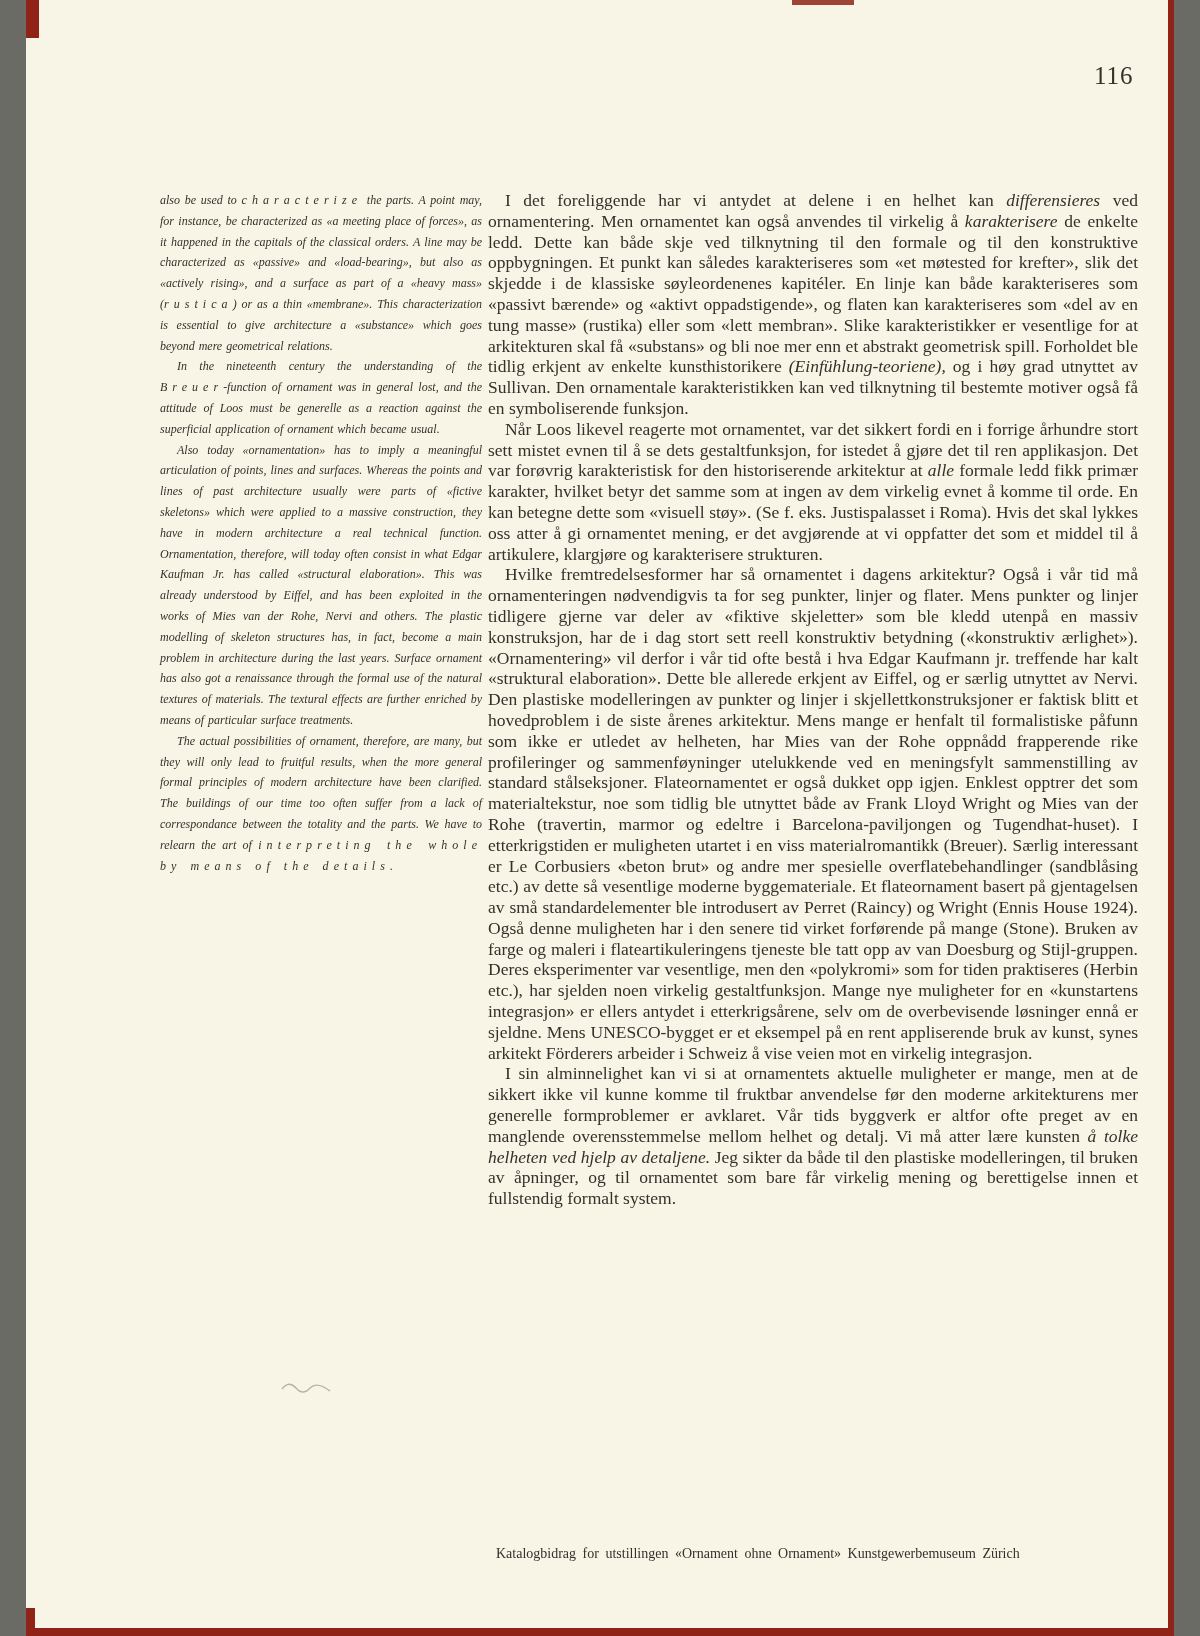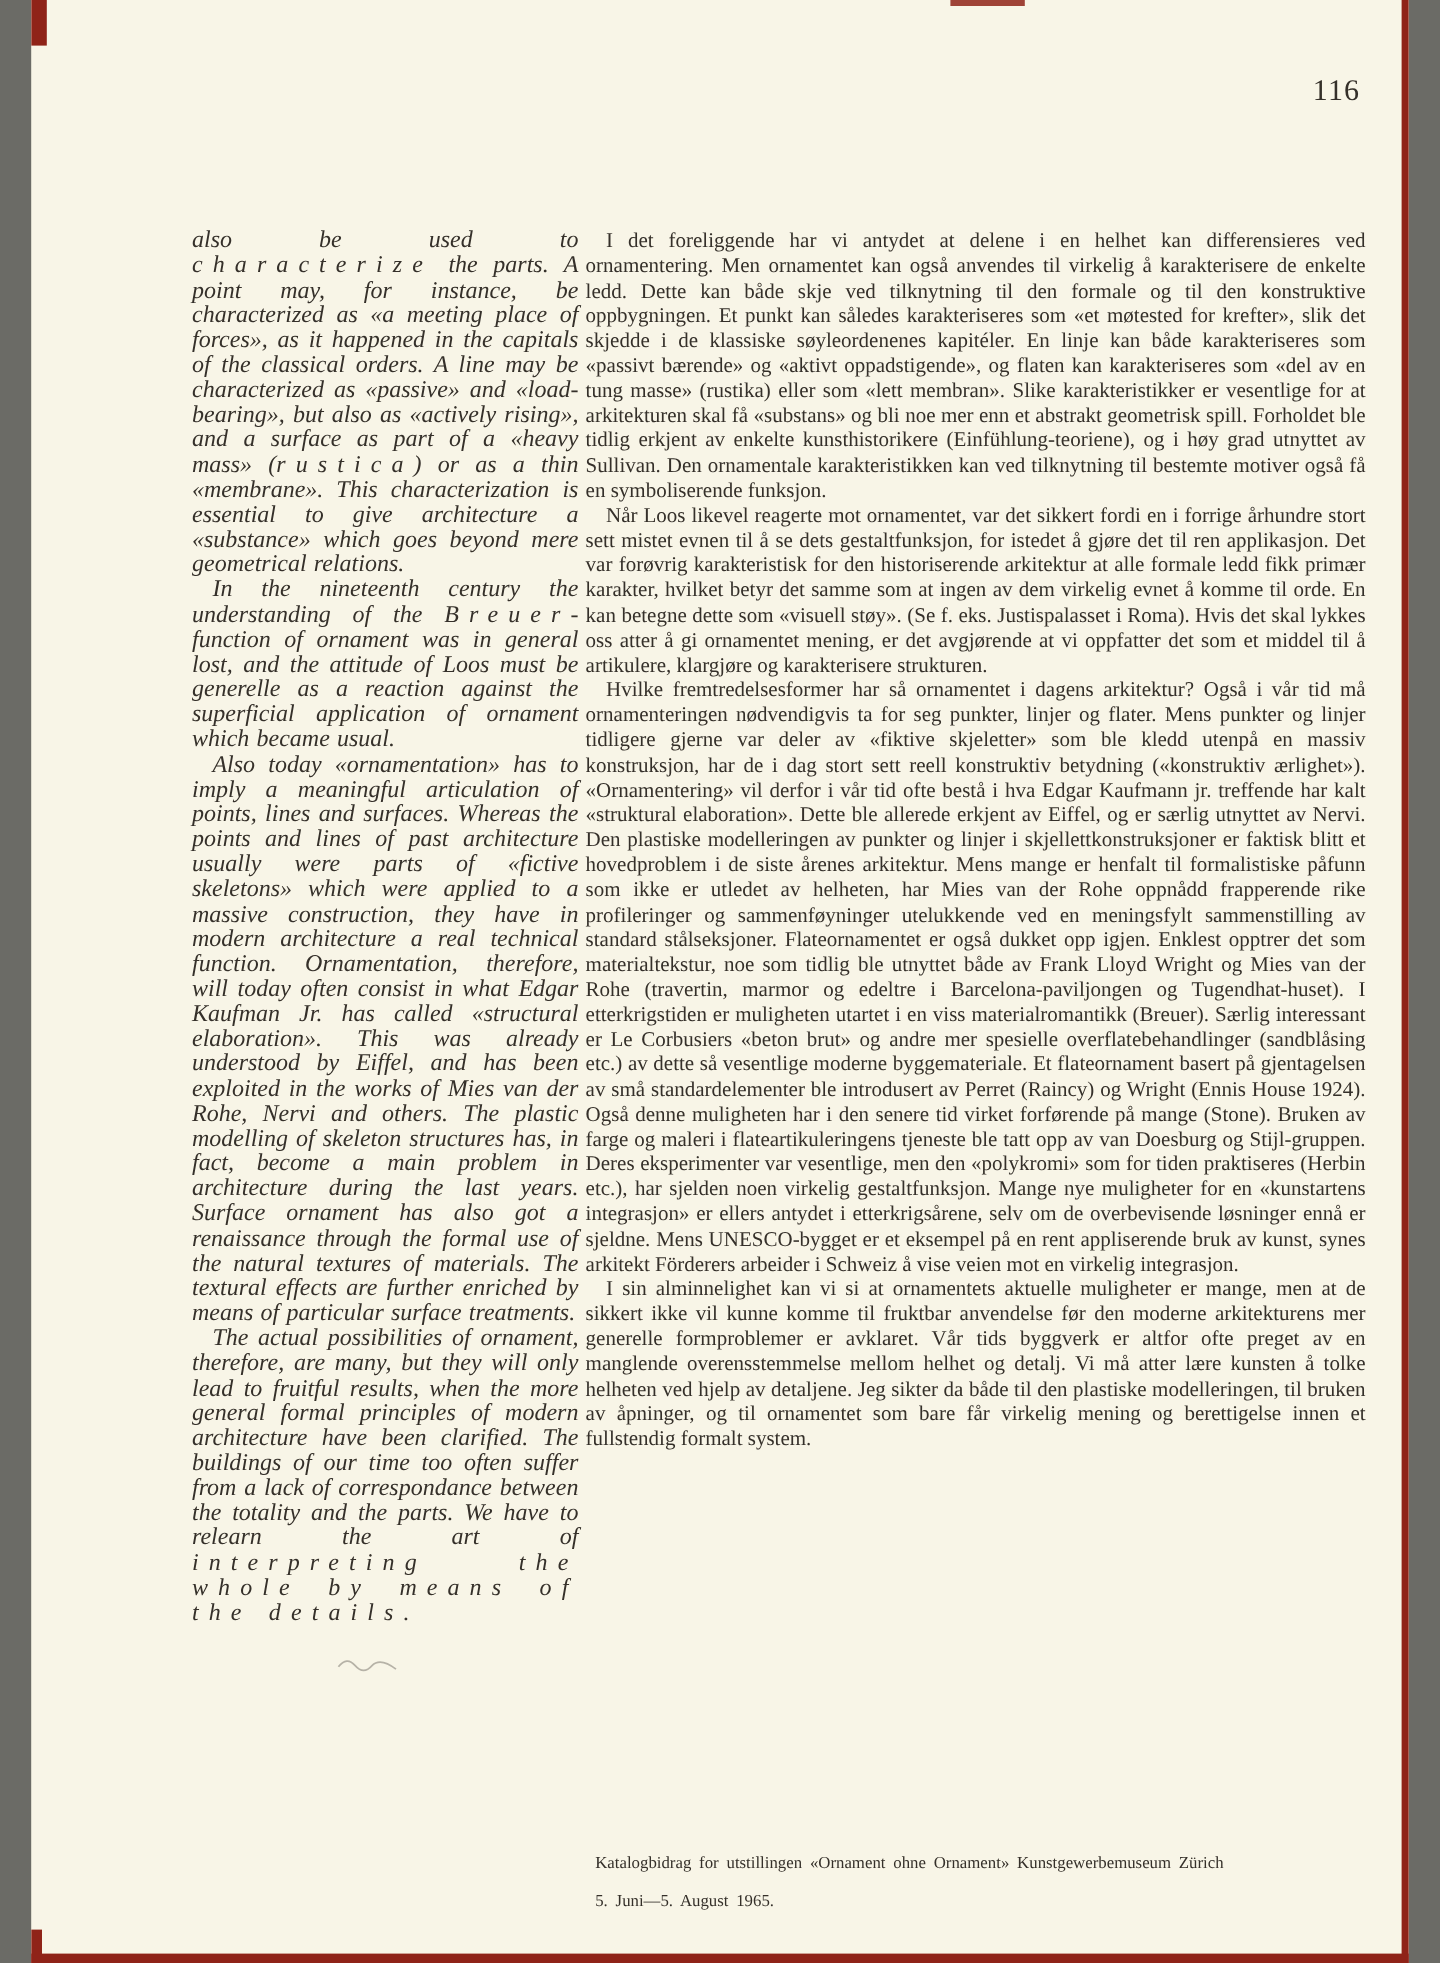--- a/index.html
+++ b/index.html
@@ -19,33 +19,33 @@
     top: 62px;
     font-size: 25px;
     letter-spacing: 1px;
   }
   .col { position: absolute; top: 190px; text-align: justify; }
   .col p { margin: 0; padding: 0; }
   .col p.indent { text-indent: 17px; }
   .col-left {
     left: 134px;
     width: 322px;
-    font-size: 20px;
+    font-size: 12px;
     line-height: 20.8px;
     font-style: italic;
     word-spacing: 1px;
   }
   .col-right {
     left: 462px;
     width: 650px;
     font-size: 17.5px;
     line-height: 20.8px;
   }
   .sp { letter-spacing: 0.42em; }
-  .em { }
+  .em { font-style: italic; }
   .footer {
     position: absolute;
     left: 470px;
     top: 1538px;
     width: 700px;
     font-size: 14px;
     line-height: 31px;
     word-spacing: 3px;
   }
   .edge { position: absolute; background: var(--scan-edge, #8f2318); }
@@ -72,21 +72,20 @@
 
   <div class="col col-right">
       <p class="indent"><span>I det foreliggende har vi antydet at delene i en helhet kan </span><span class="em">differensieres</span><span> ved ornamentering. Men ornamentet kan også anvendes til virkelig å </span><span class="em">karakterisere</span><span> de enkelte ledd. Dette kan både skje ved tilknytning til den formale og til den konstruktive oppbygningen. Et punkt kan således karakteriseres som «et møtested for krefter», slik det skjedde i de klassiske søyleordenenes kapitéler. En linje kan både karakteriseres som «passivt bærende» og «aktivt oppadstigende», og flaten kan karakteriseres som «del av en tung masse» (rustika) eller som «lett membran». Slike karakteristikker er vesentlige for at arkitekturen skal få «substans» og bli noe mer enn et abstrakt geometrisk spill. Forholdet ble tidlig erkjent av enkelte kunsthistorikere </span><span class="em">(Einfühlung-teoriene),</span><span> og i høy grad utnyttet av Sullivan. Den ornamentale karakteristikken kan ved tilknytning til bestemte motiver også få en symboliserende funksjon.</span></p>
       <p class="indent"><span>Når Loos likevel reagerte mot ornamentet, var det sikkert fordi en i forrige århundre stort sett mistet evnen til å se dets gestaltfunksjon, for istedet å gjøre det til ren applikasjon. Det var forøvrig karakteristisk for den historiserende arkitektur at </span><span class="em">alle</span><span> formale ledd fikk primær karakter, hvilket betyr det samme som at ingen av dem virkelig evnet å komme til orde. En kan betegne dette som «visuell støy». (Se f. eks. Justispalasset i Roma). Hvis det skal lykkes oss atter å gi ornamentet mening, er det avgjørende at vi oppfatter det som et middel til å artikulere, klargjøre og karakterisere strukturen.</span></p>
       <p class="indent"><span>Hvilke fremtredelsesformer har så ornamentet i dagens arkitektur? Også i vår tid må ornamenteringen nødvendigvis ta for seg punkter, linjer og flater. Mens punkter og linjer tidligere gjerne var deler av «fiktive skjeletter» som ble kledd utenpå en massiv konstruksjon, har de i dag stort sett reell konstruktiv betydning («konstruktiv ærlighet»). «Ornamentering» vil derfor i vår tid ofte bestå i hva Edgar Kaufmann jr. treffende har kalt «struktural elaboration». Dette ble allerede erkjent av Eiffel, og er særlig utnyttet av Nervi. Den plastiske modelleringen av punkter og linjer i skjellettkonstruksjoner er faktisk blitt et hovedproblem i de siste årenes arkitektur. Mens mange er henfalt til formalistiske påfunn som ikke er utledet av helheten, har Mies van der Rohe oppnådd frapperende rike profileringer og sammenføyninger utelukkende ved en meningsfylt sammenstilling av standard stålseksjoner. Flateornamentet er også dukket opp igjen. Enklest opptrer det som materialtekstur, noe som tidlig ble utnyttet både av Frank Lloyd Wright og Mies van der Rohe (travertin, marmor og edeltre i Barcelona-paviljongen og Tugendhat-huset). I etterkrigstiden er muligheten utartet i en viss materialromantikk (Breuer). Særlig interessant er Le Corbusiers «beton brut» og andre mer spesielle overflatebehandlinger (sandblåsing etc.) av dette så vesentlige moderne byggemateriale. Et flateornament basert på gjentagelsen av små standardelementer ble introdusert av Perret (Raincy) og Wright (Ennis House 1924). Også denne muligheten har i den senere tid virket forførende på mange (Stone). Bruken av farge og maleri i flateartikuleringens tjeneste ble tatt opp av van Doesburg og Stijl-gruppen. Deres eksperimenter var vesentlige, men den «polykromi» som for tiden praktiseres (Herbin etc.), har sjelden noen virkelig gestaltfunksjon. Mange nye muligheter for en «kunstartens integrasjon» er ellers antydet i etterkrigsårene, selv om de overbevisende løsninger ennå er sjeldne. Mens UNESCO-bygget er et eksempel på en rent appliserende bruk av kunst, synes arkitekt Förderers arbeider i Schweiz å vise veien mot en virkelig integrasjon.</span></p>
       <p class="indent"><span>I sin alminnelighet kan vi si at ornamentets aktuelle muligheter er mange, men at de sikkert ikke vil kunne komme til fruktbar anvendelse før den moderne arkitekturens mer generelle formproblemer er avklaret. Vår tids byggverk er altfor ofte preget av en manglende overensstemmelse mellom helhet og detalj. Vi må atter lære kunsten </span><span class="em">å tolke helheten ved hjelp av detaljene.</span><span> Jeg sikter da både til den plastiske modelleringen, til bruken av åpninger, og til ornamentet som bare får virkelig mening og berettigelse innen et fullstendig formalt system.</span></p>
     </div>
 
   <div class="footer">
     <div>Katalogbidrag for utstillingen «Ornament ohne Ornament» Kunstgewerbemuseum Zürich</div>
-    <div>5. Juni—5. August 1965.</div>
   </div>
 
   <svg class="squiggle" width="52" height="18" viewBox="0 0 52 18">
     <path d="M2 9 q 7 -9 14 -1 q 7 8 14 0 q 7 -7 20 3" fill="none" stroke="#9a968c" stroke-width="1.4" opacity="0.7"></path>
   </svg>
 
   <div class="edge edge-right"></div>
   <div class="edge edge-bottom"></div>
   <div class="edge mark-topleft"></div>
   <div class="edge mark-topmid"></div>

